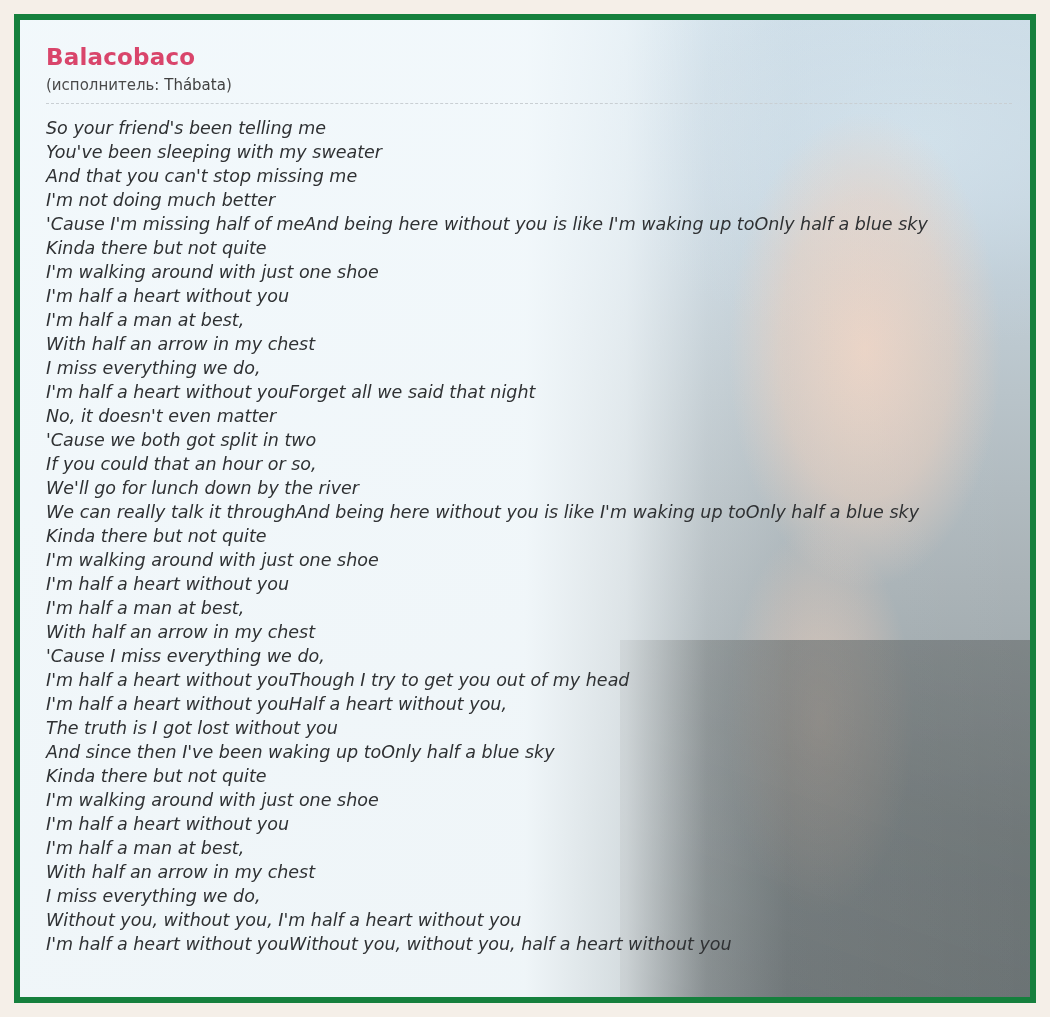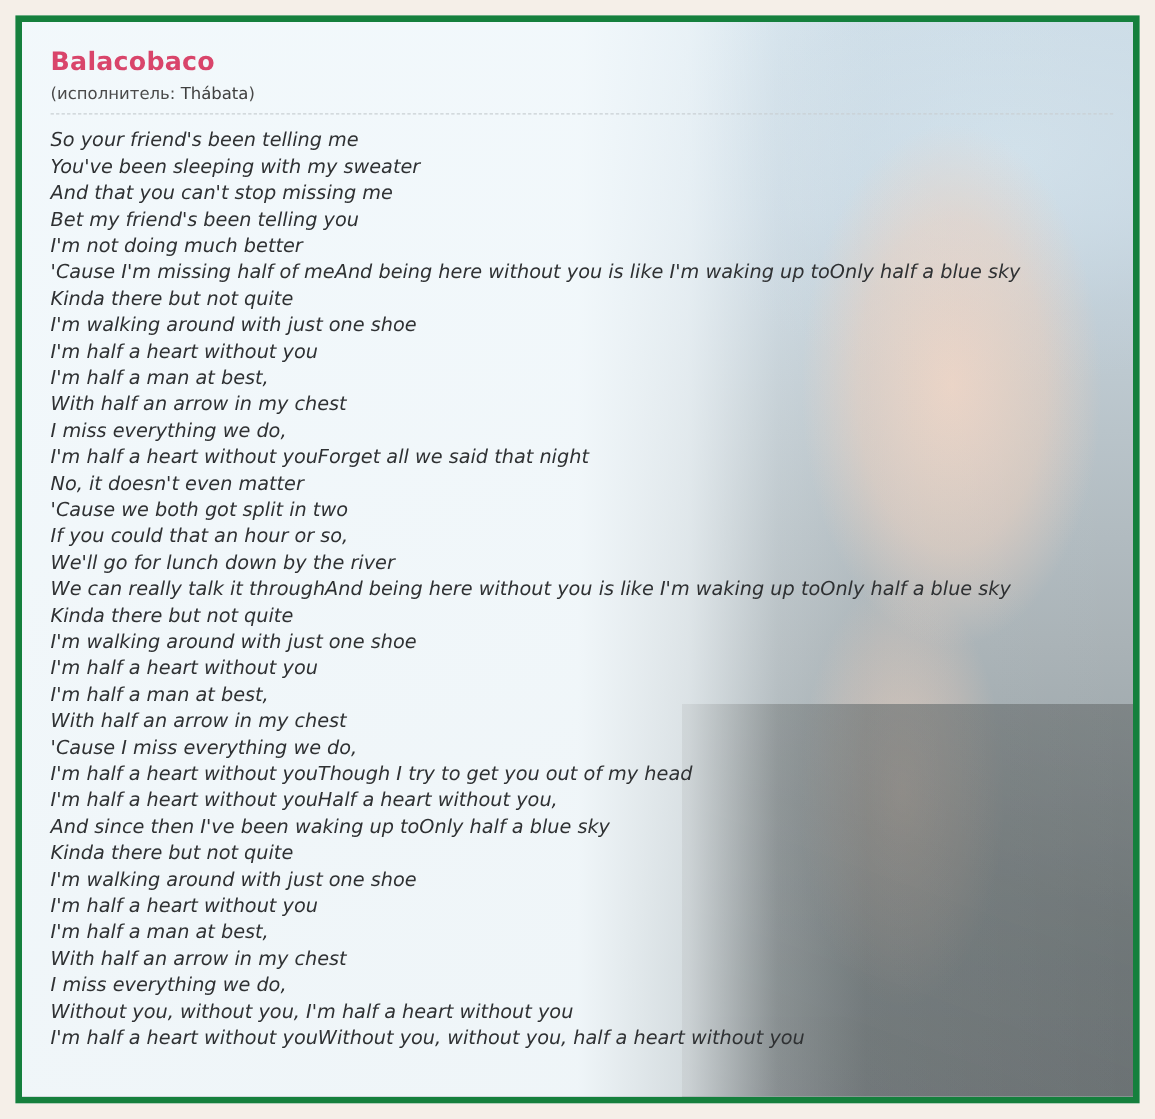--- a/index.html
+++ b/index.html
@@ -117,21 +117,20 @@
         <span>(исполнитель:</span>
         <a class="performer-link" href="#">Thábata</a><span>)</span>
       </div>
 
       <hr class="divider">
 
       <div class="lyrics" id="lyrics">
           <div class="line">So your friend's been telling me</div>
           <div class="line">You've been sleeping with my sweater</div>
           <div class="line">And that you can't stop missing me</div>
-          <div class="line">Bet my friend's been telling you</div>
           <div class="line">I'm not doing much better</div>
           <div class="line">'Cause I'm missing half of meAnd being here without you is like I'm waking up toOnly half a blue sky</div>
           <div class="line">Kinda there but not quite</div>
           <div class="line">I'm walking around with just one shoe</div>
           <div class="line">I'm half a heart without you</div>
           <div class="line">I'm half a man at best,</div>
           <div class="line">With half an arrow in my chest</div>
           <div class="line">I miss everything we do,</div>
           <div class="line">I'm half a heart without youForget all we said that night</div>
           <div class="line">No, it doesn't even matter</div>
@@ -140,20 +139,21 @@
           <div class="line">We'll go for lunch down by the river</div>
           <div class="line">We can really talk it throughAnd being here without you is like I'm waking up toOnly half a blue sky</div>
           <div class="line">Kinda there but not quite</div>
           <div class="line">I'm walking around with just one shoe</div>
           <div class="line">I'm half a heart without you</div>
           <div class="line">I'm half a man at best,</div>
           <div class="line">With half an arrow in my chest</div>
           <div class="line">'Cause I miss everything we do,</div>
           <div class="line">I'm half a heart without youThough I try to get you out of my head</div>
           <div class="line">I'm half a heart without youHalf a heart without you,</div>
+          <div class="line">The truth is I got lost without you</div>
           <div class="line">And since then I've been waking up toOnly half a blue sky</div>
           <div class="line">Kinda there but not quite</div>
           <div class="line">I'm walking around with just one shoe</div>
           <div class="line">I'm half a heart without you</div>
           <div class="line">I'm half a man at best,</div>
           <div class="line">With half an arrow in my chest</div>
           <div class="line">I miss everything we do,</div>
           <div class="line">Without you, without you, I'm half a heart without you</div>
           <div class="line">I'm half a heart without youWithout you, without you, half a heart without you</div>
         </div>

